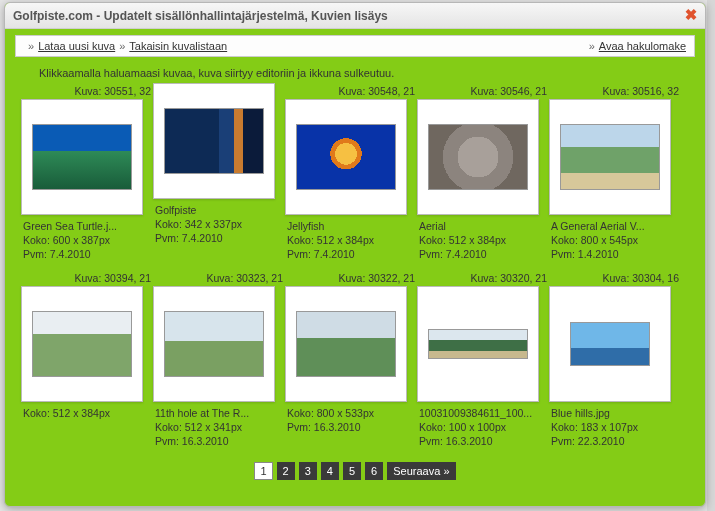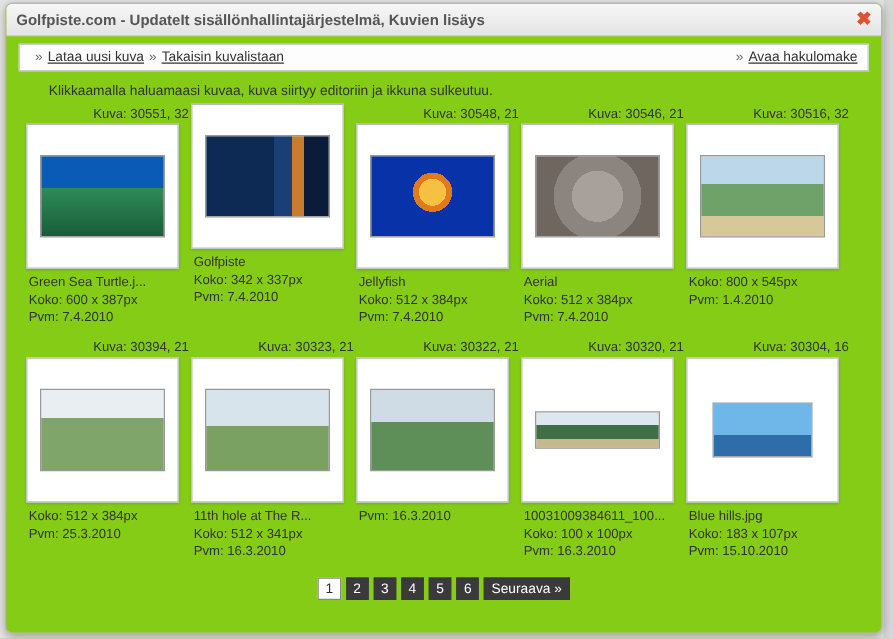--- a/index.html
+++ b/index.html
@@ -180,51 +180,52 @@
           <div>Koko: 512 x 384px</div>
           <div>Pvm: 7.4.2010</div>
         </div>
       </div>
       <div class="cell">
         <div class="id">Kuva: 30516, 32</div>
         <div class="slide">
           <div class="thumb t-aerial"></div>
         </div>
         <div class="meta">
+          <div class="name">A General Aerial V...</div>
           <div>Koko: 800 x 545px</div>
           <div>Pvm: 1.4.2010</div>
         </div>
       </div>
       <div class="cell">
         <div class="id">Kuva: 30394, 21</div>
         <div class="slide">
           <div class="thumb t-range"></div>
         </div>
         <div class="meta">
           <div>Koko: 512 x 384px</div>
-          <div>Pvm: 25.3.2010</div>
         </div>
       </div>
       <div class="cell">
         <div class="id">Kuva: 30323, 21</div>
         <div class="slide">
           <div class="thumb t-11th"></div>
         </div>
         <div class="meta">
           <div class="name">11th hole at The R...</div>
           <div>Koko: 512 x 341px</div>
           <div>Pvm: 16.3.2010</div>
         </div>
       </div>
       <div class="cell">
         <div class="id">Kuva: 30322, 21</div>
         <div class="slide">
           <div class="thumb t-view"></div>
         </div>
         <div class="meta">
+          <div>Koko: 800 x 533px</div>
           <div>Pvm: 16.3.2010</div>
         </div>
       </div>
       <div class="cell">
         <div class="id">Kuva: 30320, 21</div>
         <div class="slide">
           <div class="thumb t-num"></div>
         </div>
         <div class="meta">
           <div class="name">10031009384611_100...</div>
@@ -233,21 +234,21 @@
         </div>
       </div>
       <div class="cell">
         <div class="id">Kuva: 30304, 16</div>
         <div class="slide">
           <div class="thumb t-blue"></div>
         </div>
         <div class="meta">
           <div class="name">Blue hills.jpg</div>
           <div>Koko: 183 x 107px</div>
-          <div>Pvm: 15.10.2010</div>
+          <div>Pvm: 22.3.2010</div>
         </div>
       </div>
     </div>
 
   <div class="pager" id="pager">
       <div class="pg current">1</div>
       <div class="pg">2</div>
       <div class="pg">3</div>
       <div class="pg">4</div>
       <div class="pg">5</div>

